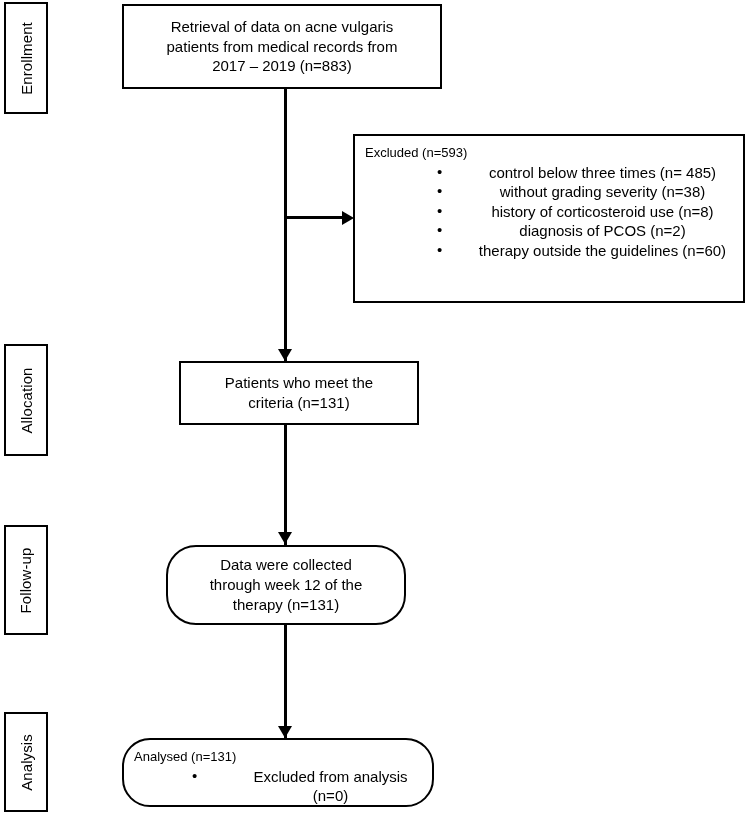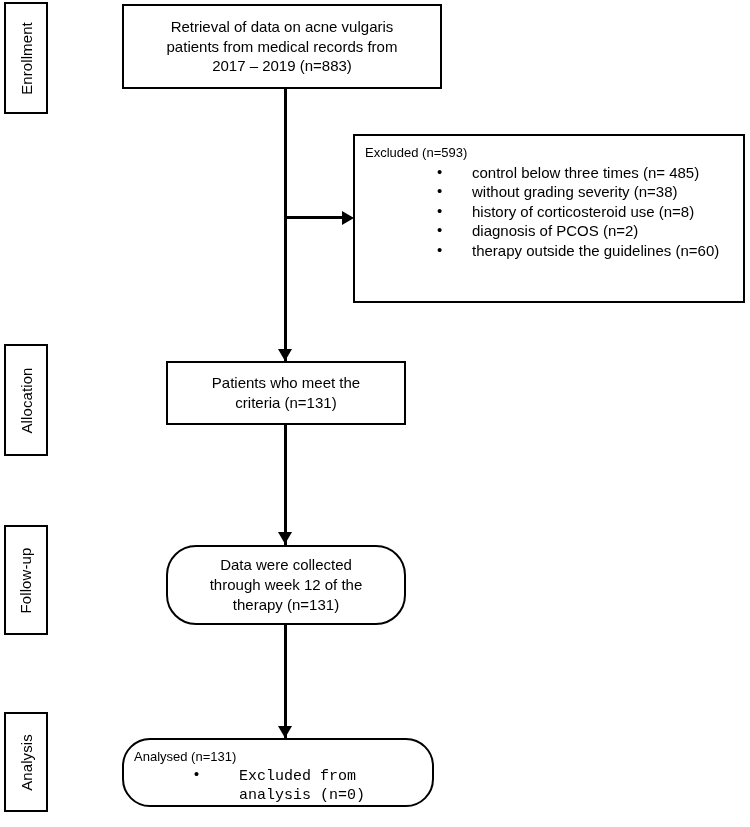--- a/index.html
+++ b/index.html
@@ -63,38 +63,38 @@
   }
   .list-head {
     font-size: 13px;
     line-height: 1.3;
     margin: 0 0 1px 0;
   }
   ul.bullets {
     list-style: none;
     margin: 0;
     padding: 0;
+    text-align: center;
   }
   ul.bullets li {
     position: relative;
     padding-left: 107px;
     font-size: 15px;
     line-height: 1.30;
     margin: 0;
   }
   ul.bullets li::before {
     content: "\2022";
     position: absolute;
     left: 72px;
     top: -1px;
     font-size: 15px;
   }
   ul.bullets.analysed-bullets li {
     padding-left: 105px;
-    font-family: Liberation Mono, monospace;
   }
   ul.bullets.analysed-bullets li::before {
     left: 58px;
   }
 
   
   .vline {
     position: absolute;
     width: 3px;
     background: #000000;
@@ -158,21 +158,21 @@
     <div class="list-head">Excluded (n=593)</div>
     <ul class="bullets">
       <li>control below three times (n= 485)</li>
       <li>without grading severity (n=38)</li>
       <li>history of corticosteroid use (n=8)</li>
       <li>diagnosis of PCOS (n=2)</li>
       <li>therapy outside the guidelines (n=60)</li>
     </ul>
   </div>
 
-  <div class="flow-box centered" style="left:166px; top:361px; width:240px; height:64px;">
+  <div class="flow-box centered" style="left:179px; top:361px; width:240px; height:64px;">
     <span class="box-text">Patients who meet the
 criteria (n=131)</span>
   </div>
 
   <div class="vline" style="left:284px; top:425px; height:120px;"></div>
   <div class="arrow-down" style="left:278px; top:532px;"></div>
 
   <div class="flow-box centered" style="left:166px; top:545px; width:240px; height:80px;border-radius:30px;">
     <span class="box-text">Data were collected
 through week 12 of the

